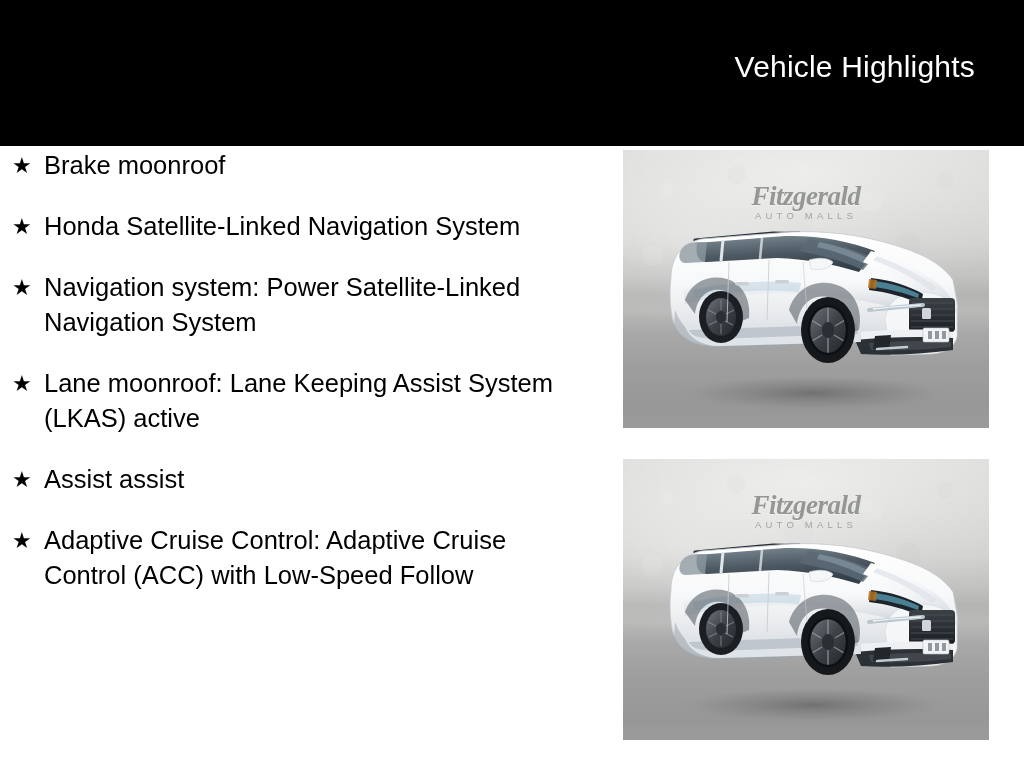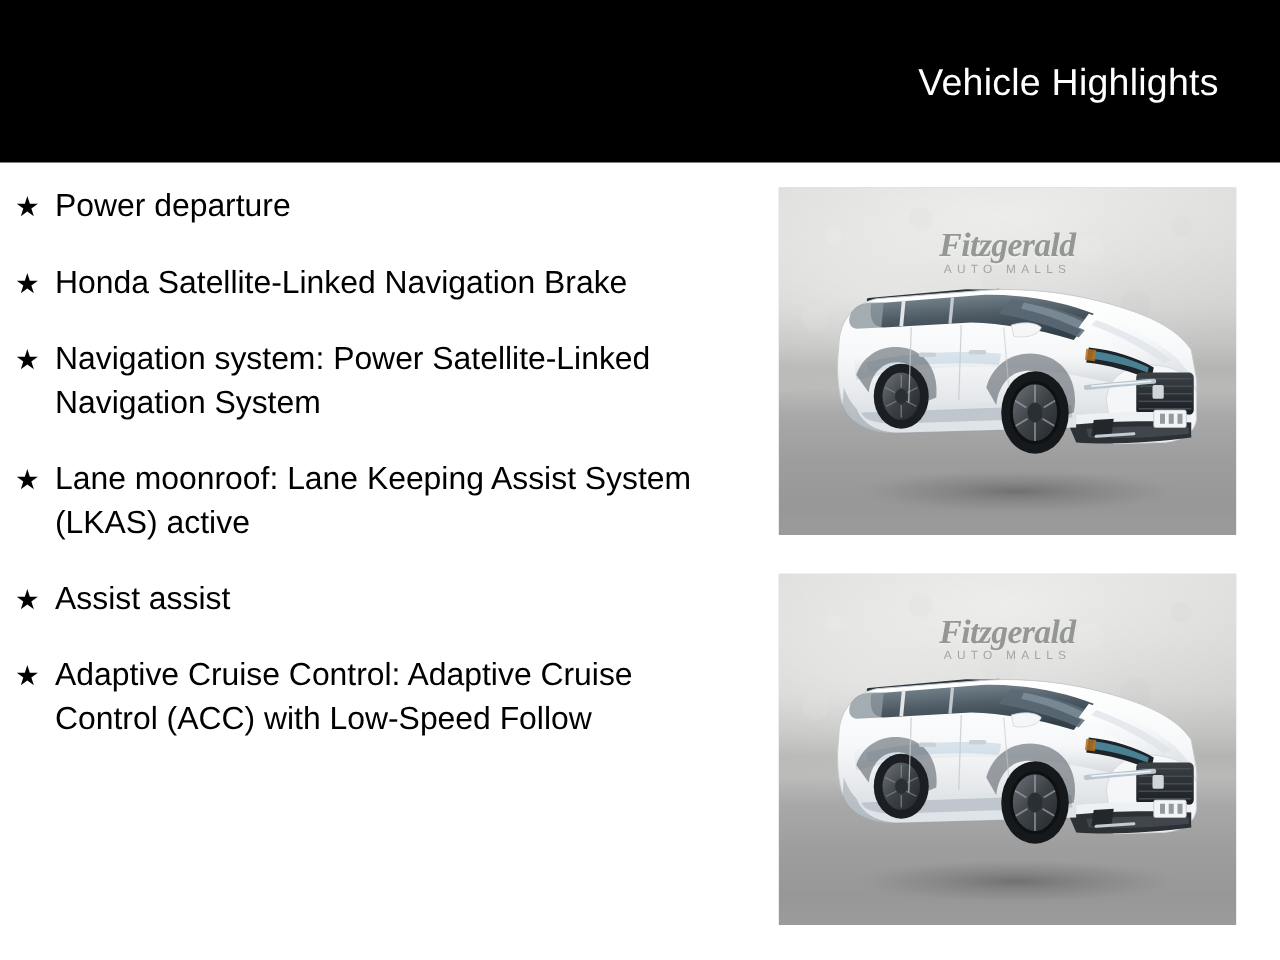--- a/index.html
+++ b/index.html
@@ -17,21 +17,21 @@
     width: 1024px;
     height: 768px;
     background: #ffffff;
   }
 
   
   #header-band {
     position: absolute;
     left: 0; top: 0;
     width: 1024px;
-    height: 130px;
+    height: 146px;
     background: #000000;
   }
 
   #page-title {
     position: absolute;
     right: 49px;
     top: 48px;
     color: #ffffff;
     font-size: 30px;
     line-height: 38px;
@@ -156,25 +156,25 @@
 
 <div id="slide">
 
   <div id="header-band">
     <div id="page-title">Vehicle Highlights</div>
   </div>
 
   <ul id="highlights-list">
     <li class="highlight-item">
       <span class="highlight-bullet">★</span>
-      <span class="highlight-text">Power departure</span>
-    </li>
-    <li class="highlight-item">
-      <span class="highlight-bullet">★</span>
-      <span class="highlight-text">Honda Satellite-Linked Navigation Brake</span>
+      <span class="highlight-text">Brake moonroof</span>
+    </li>
+    <li class="highlight-item">
+      <span class="highlight-bullet">★</span>
+      <span class="highlight-text">Honda Satellite-Linked Navigation System</span>
     </li>
     <li class="highlight-item">
       <span class="highlight-bullet">★</span>
       <span class="highlight-text">Navigation system: Power Satellite-Linked Navigation System</span>
     </li>
     <li class="highlight-item">
       <span class="highlight-bullet">★</span>
       <span class="highlight-text">Lane moonroof: Lane Keeping Assist System (LKAS) active</span>
     </li>
     <li class="highlight-item">

